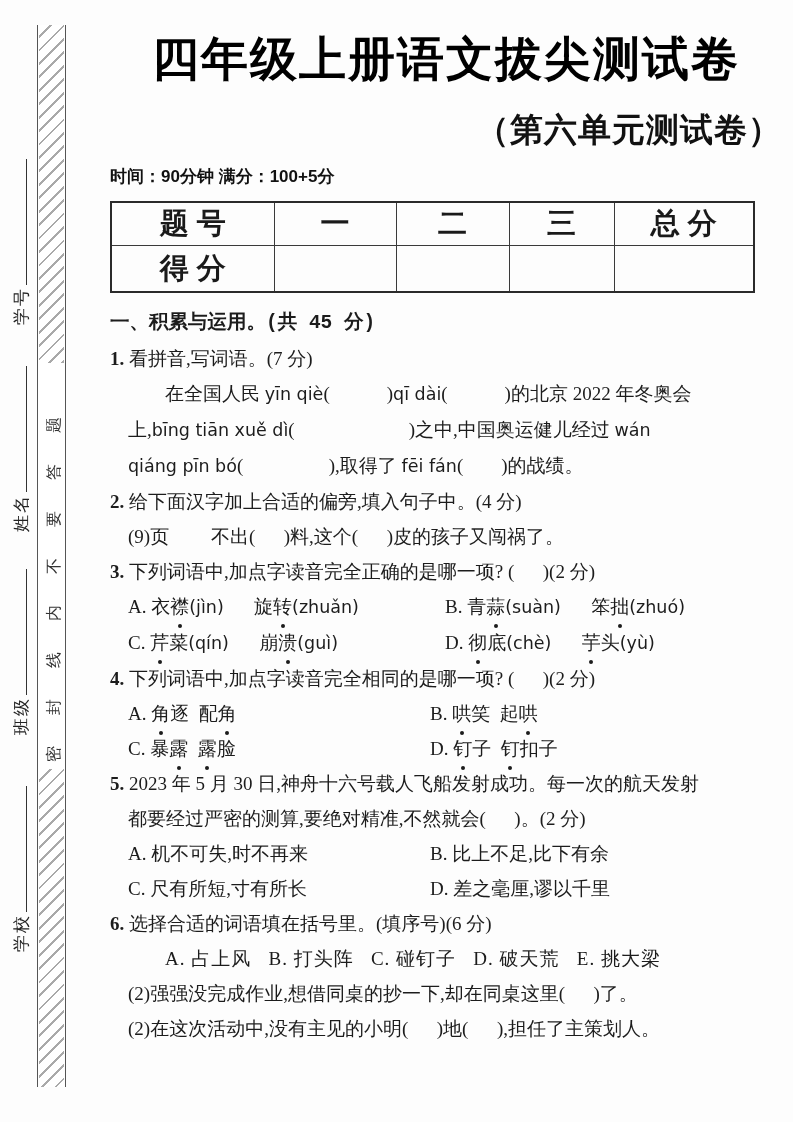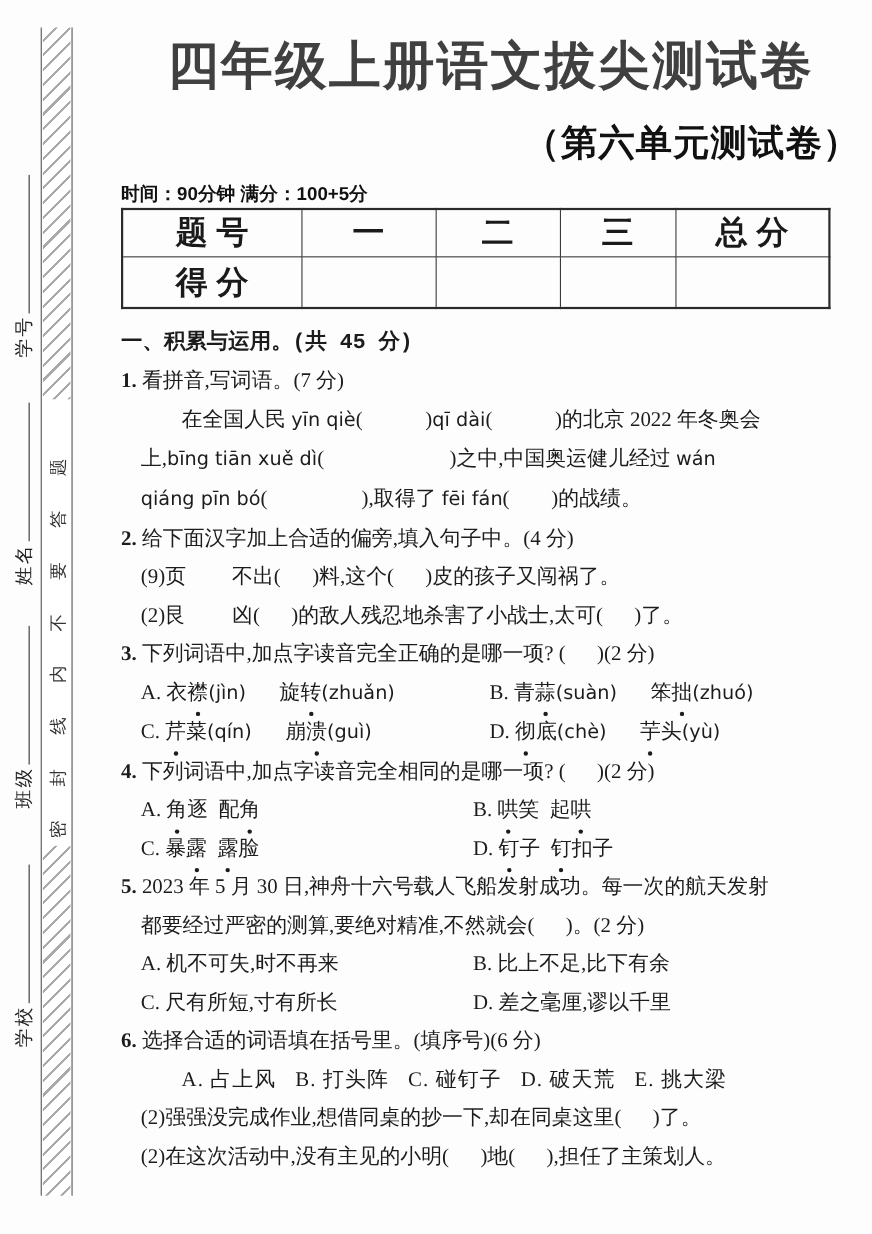--- a/index.html
+++ b/index.html
@@ -42,34 +42,34 @@
   .f-xuehao{top:325px;}
   .f-xingming{top:532px;}
   .f-banji{top:735px;}
   .f-xuexiao{top:952px;}
 
   
   .main{position:absolute;left:110px;top:28px;width:672px;}
   h1.title{
     margin:0;text-align:center;font-size:47px;letter-spacing:2px;
     font-weight:700;font-family:"Liberation Sans","DejaVu Sans",sans-serif;
-    color:#404040;
+    color:#000000;
   }
   h2.subtitle{
     margin:17px 0 0 0;text-align:right;font-size:33px;letter-spacing:1px;
     font-weight:700;font-family:"Liberation Sans","DejaVu Sans",sans-serif;
     color:#111;
   }
   .meta{
     margin-top:12px;text-align:left;font-size:17px;font-weight:700;
     font-family:"Liberation Sans","DejaVu Sans",sans-serif;color:#111;
     padding-right:2px;
   }
   table.score{
-    border-collapse:collapse;margin-top:1px;table-layout:fixed;
+    border-collapse:collapse;margin-top:13px;table-layout:fixed;
     width:643px;
   }
   table.score td{
     border:1.5px solid #3a3a3a;text-align:center;vertical-align:middle;
     font-family:"Liberation Sans","DejaVu Sans",sans-serif;
     font-weight:700;color:#1a1a1a;padding:0;
   }
   table.score{border:2px solid #2b2b2b;}
   table.score tr.r1 td{height:42px;font-size:29px;}
   table.score tr.r2 td{height:45px;font-size:29px;}
@@ -147,21 +147,20 @@
       </table>
 
     <div class="qbody">
         <div class="ln sec"><span>一、积累与运用。(共 45 分)</span></div>
         <div class="ln"><span class="b">1.</span><span> 看拼音,写词语。(7 分)</span></div>
         <div class="ln ind2"><span>在全国人民 </span><span class="py">yīn qiè</span><span>(            )</span><span class="py">qī dài</span><span>(            )</span><span>的北京 2022 年冬奥会</span></div>
         <div class="ln ind1"><span>上,</span><span class="py">bīng tiān xuě dì</span><span>(                        )</span><span>之中,中国奥运健儿经过 </span><span class="py">wán</span></div>
         <div class="ln ind1"><span class="py">qiáng pīn bó</span><span>(                  )</span><span>,取得了 </span><span class="py">fēi fán</span><span>(        )</span><span>的战绩。</span></div>
         <div class="ln"><span class="b">2.</span><span> 给下面汉字加上合适的偏旁,填入句子中。(4 分)</span></div>
         <div class="ln ind1"><span>(9)页</span><span class="gap3"></span><span>不出(      )料,这个(      )皮的孩子又闯祸了。</span></div>
-        <div class="ln ind1"><span>(2)艮</span><span class="gap3"></span><span>凶(      )的敌人残忍地杀害了小战士,太可(      )了。</span></div>
         <div class="ln"><span class="b">3.</span><span> 下列词语中,加点字读音完全正确的是哪一项? (      )(2 分)</span></div>
         <div class="ln ind1"><span class="colA2"><span>A. 衣</span><span class="dot">襟</span><span class="py">(jìn)</span><span class="gap2"></span><span>旋</span><span class="dot">转</span><span class="py">(zhuǎn)</span></span><span>B. 青</span><span class="dot">蒜</span><span class="py">(suàn)</span><span class="gap2"></span><span>笨</span><span class="dot">拙</span><span class="py">(zhuó)</span></div>
         <div class="ln ind1"><span class="colA2"><span>C. </span><span class="dot">芹</span><span>菜</span><span class="py">(qín)</span><span class="gap2"></span><span>崩</span><span class="dot">溃</span><span class="py">(guì)</span></span><span>D. </span><span class="dot">彻</span><span>底</span><span class="py">(chè)</span><span class="gap2"></span><span class="dot">芋</span><span>头</span><span class="py">(yù)</span></div>
         <div class="ln"><span class="b">4.</span><span> 下列词语中,加点字读音完全相同的是哪一项? (      )(2 分)</span></div>
         <div class="ln ind1"><span class="colA"><span>A. </span><span class="dot">角</span><span>逐  配</span><span class="dot">角</span></span><span>B. </span><span class="dot">哄</span><span>笑  起</span><span class="dot">哄</span></div>
         <div class="ln ind1"><span class="colA"><span>C. 暴</span><span class="dot">露</span><span>  </span><span class="dot">露</span><span>脸</span></span><span>D. </span><span class="dot">钉</span><span>子  </span><span class="dot">钉</span><span>扣子</span></div>
         <div class="ln"><span class="b">5.</span><span> 2023 年 5 月 30 日,神舟十六号载人飞船发射成功。每一次的航天发射</span></div>
         <div class="ln ind1"><span>都要经过严密的测算,要绝对精准,不然就会(      )。(2 分)</span></div>
         <div class="ln ind1"><span class="colA"><span>A. 机不可失,时不再来</span></span><span>B. 比上不足,比下有余</span></div>
         <div class="ln ind1"><span class="colA"><span>C. 尺有所短,寸有所长</span></span><span>D. 差之毫厘,谬以千里</span></div>

